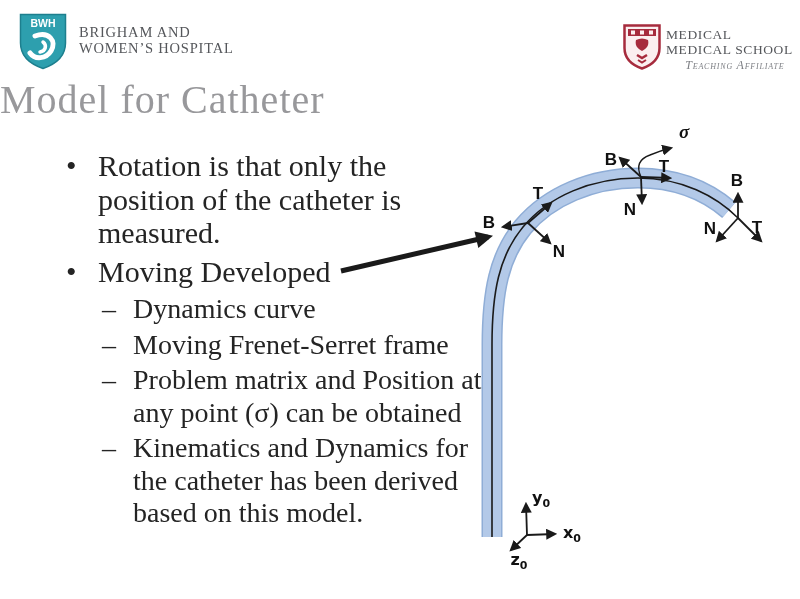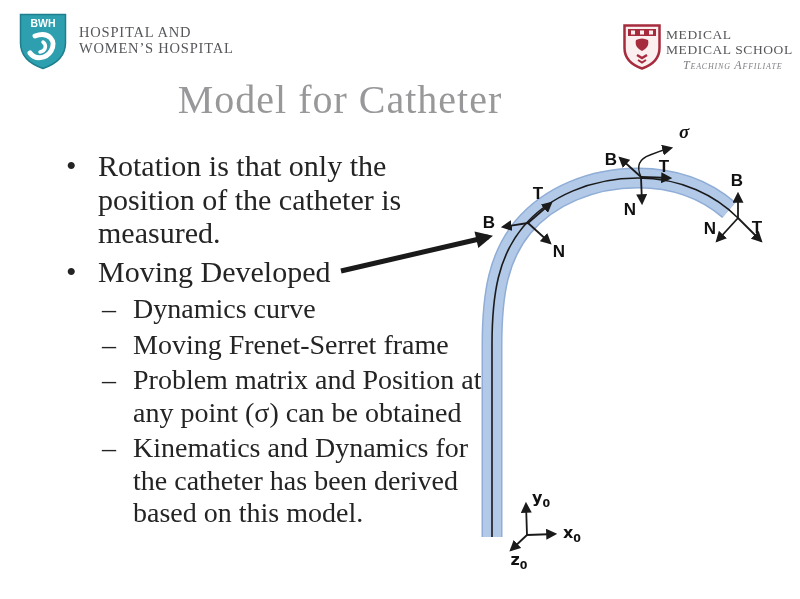--- a/index.html
+++ b/index.html
@@ -14,25 +14,25 @@
     position:absolute;left:79px;top:24px;color:#55575b;
     font-size:14.5px;line-height:16px;letter-spacing:0.8px;
   }
   .hms-logo{left:623px;top:24px;}
   .hms-text{
     position:absolute;left:666px;top:27px;color:#55575b;
     font-size:13.5px;line-height:15px;letter-spacing:0.6px;
   }
   .hms-tagline{
     font-style:italic;font-variant:small-caps;font-size:12px;
-    color:#7c7e83;letter-spacing:0.8px;margin-left:17px;margin-top:1px;
+    color:#7c7e83;letter-spacing:0.8px;margin-left:11px;margin-top:1px;text-align:center;
   }
   
   .slide-title{
-    position:absolute;left:0;top:76px;width:680px;text-align:center;
+    position:absolute;left:0;top:76px;width:680px;
     font-size:40px;letter-spacing:1px;color:#98989b;
   }
   
   .content{position:absolute;left:60px;top:149px;width:424px;color:#242424;}
   .li{display:flex;align-items:flex-start;}
   .l1{font-size:30px;line-height:1.12;margin-bottom:5px;}
   .l1 .mk{width:38px;flex:0 0 38px;padding-left:6px;box-sizing:border-box;}
   .l2{font-size:28px;line-height:1.16;margin-left:42px;margin-bottom:3px;}
   .l2 .mk{width:31px;flex:0 0 31px;}
   
@@ -51,21 +51,21 @@
 
 <div class="logo bwh-logo">
   <svg width="48" height="57" viewBox="0 0 48 57">
     <path d="M1.5,1.5 H46.5 V30 C46.5,44 37,51 24,55.5 C11,51 1.5,44 1.5,30 Z" fill="#2d9fae" stroke="#1d7f8e" stroke-width="1.5"></path>
     <text x="24" y="14" font-size="10.5" font-weight="bold" fill="#ffffff" text-anchor="middle" font-family="Liberation Sans, sans-serif">BWH</text>
     <path d="M16,23 C30,18 38,28 32,38 C27,46 16,47 11,40" stroke="#ffffff" stroke-width="5" fill="none" stroke-linecap="round"></path>
     <path d="M24,29 C28,32 27,38 21,39" stroke="#ffffff" stroke-width="3.5" fill="none" stroke-linecap="round"></path>
   </svg>
 </div>
 <div class="bwh-text">
-  <div>HOSPITAL AND</div>
+  <div>BRIGHAM AND</div>
   <div>WOMEN’S HOSPITAL</div>
 </div>
 
 <div class="logo hms-logo">
   <svg width="38" height="46" viewBox="0 0 38 46">
     <path d="M1.5,1.5 H36.5 V24 C36.5,35 29,41 19,44.5 C9,41 1.5,35 1.5,24 Z" fill="#fbeff0" stroke="#a62b3d" stroke-width="2.5"></path>
     <rect x="5" y="5" width="28" height="7" fill="#a62b3d"></rect>
     <rect x="8" y="6.5" width="4" height="4" fill="#fbeff0"></rect>
     <rect x="17" y="6.5" width="4" height="4" fill="#fbeff0"></rect>
     <rect x="26" y="6.5" width="4" height="4" fill="#fbeff0"></rect>

